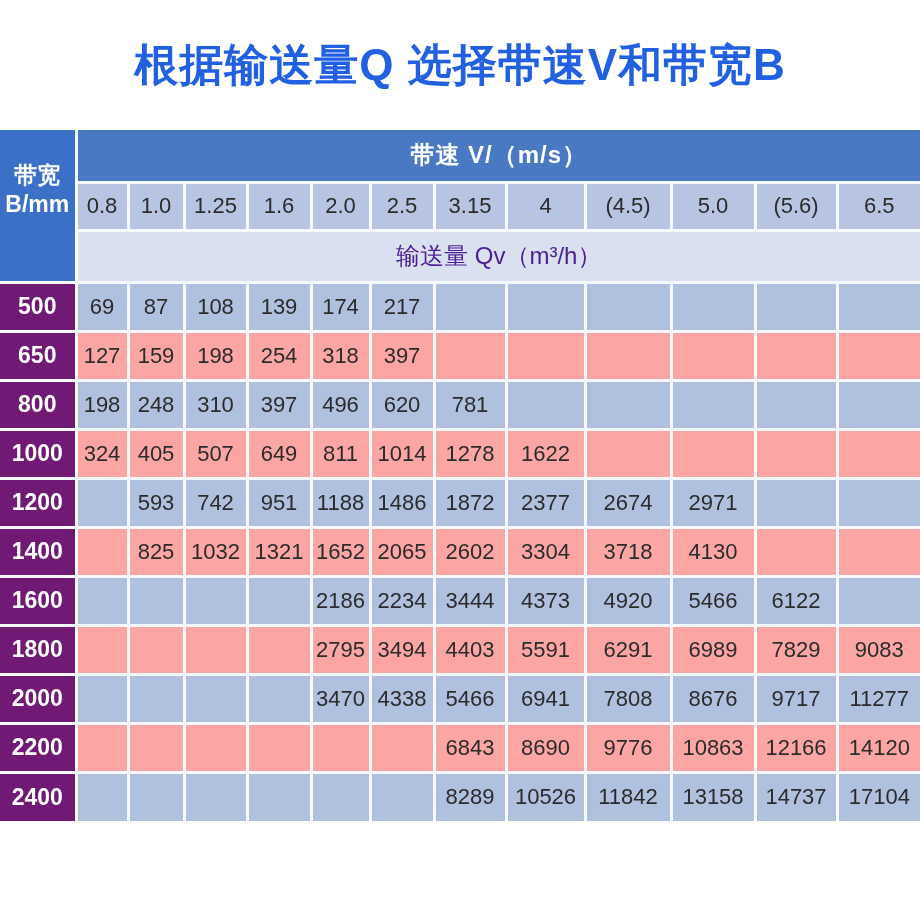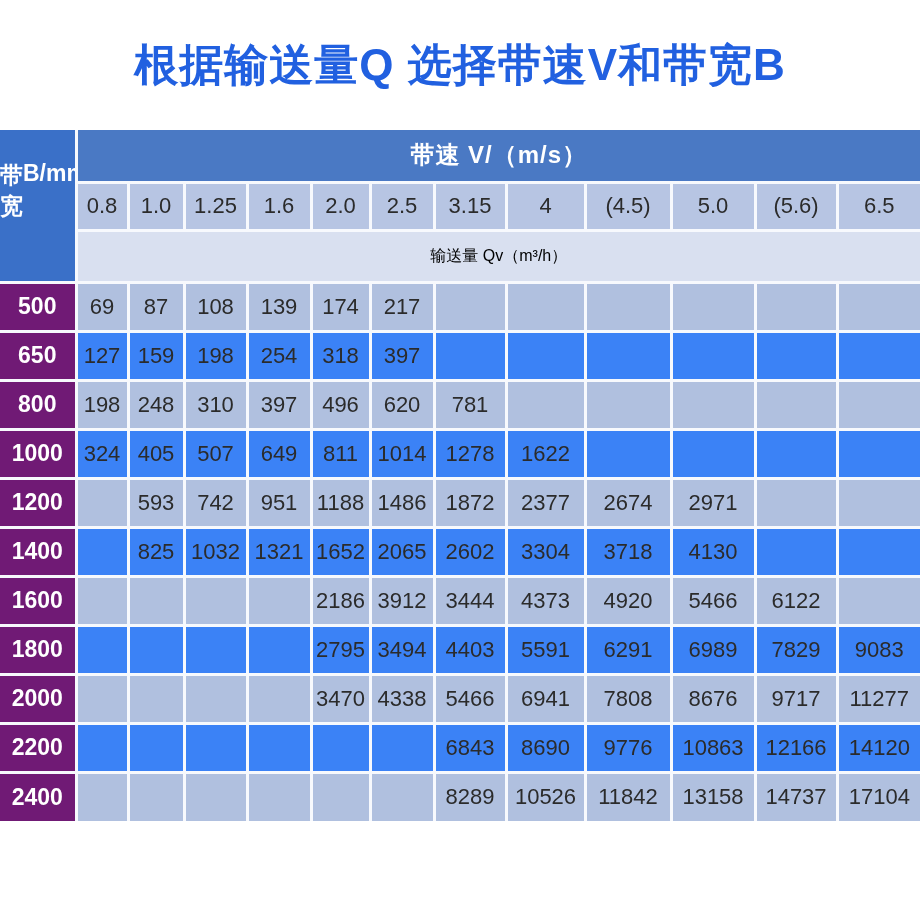--- a/index.html
+++ b/index.html
@@ -44,54 +44,53 @@
   table.capacity tbody tr:last-child td { border-bottom: 0; }
 
   td.corner {
     background: #3a70c8;
     color: #ffffff;
     font-weight: bold;
     font-size: 23px;
   }
   .corner-inner {
     display: flex;
-    flex-direction: row;
-    justify-content: space-between;
+    flex-direction: column;
     height: 118px;
     padding: 14px 0 16px 0;
   }
   td.band {
     background: #4a79c4;
     color: #ffffff;
     font-size: 24px;
     font-weight: 600;
     height: 52px;
     letter-spacing: 1px;
   }
   tr.speed-row { height: 48px; }
   tr.speed-row td {
     background: #b7c5e3;
     color: #2b2b2b;
     font-size: 22px;
   }
   tr.qv-row { height: 52px; }
   tr.qv-row td {
     background: #d9e0f0;
-    color: #000000;
-    font-size: 16px;
+    color: #4c1d95;
+    font-size: 24px;
   }
   tbody tr.data-row { height: 49px; }
   td.row-label {
     background: #701a75;
     color: #ffffff;
     font-weight: bold;
     font-size: 23px;
   }
   tr.row-dark td.val { background: #b0c0df; }
-  tr.row-light td.val { background: #3b82f6; }
+  tr.row-light td.val { background: #fca5a5; }
   td.val {
     color: #2b2b2b;
     font-size: 22px;
   }
   .watermark {
     position: absolute;
     top: 448px;
     left: 276px;
     font-size: 86px;
     font-weight: bold;
@@ -255,21 +254,21 @@
           <td class="val"></td>
           <td class="val"></td>
         </tr>
         <tr class="data-row row-dark">
           <td class="row-label">1600</td>
           <td class="val"></td>
           <td class="val"></td>
           <td class="val"></td>
           <td class="val"></td>
           <td class="val">2186</td>
-          <td class="val">3912</td>
+          <td class="val">2234</td>
           <td class="val">3444</td>
           <td class="val">4373</td>
           <td class="val">4920</td>
           <td class="val">5466</td>
           <td class="val">6122</td>
           <td class="val"></td>
         </tr>
         <tr class="data-row row-light">
           <td class="row-label">1800</td>
           <td class="val"></td>

